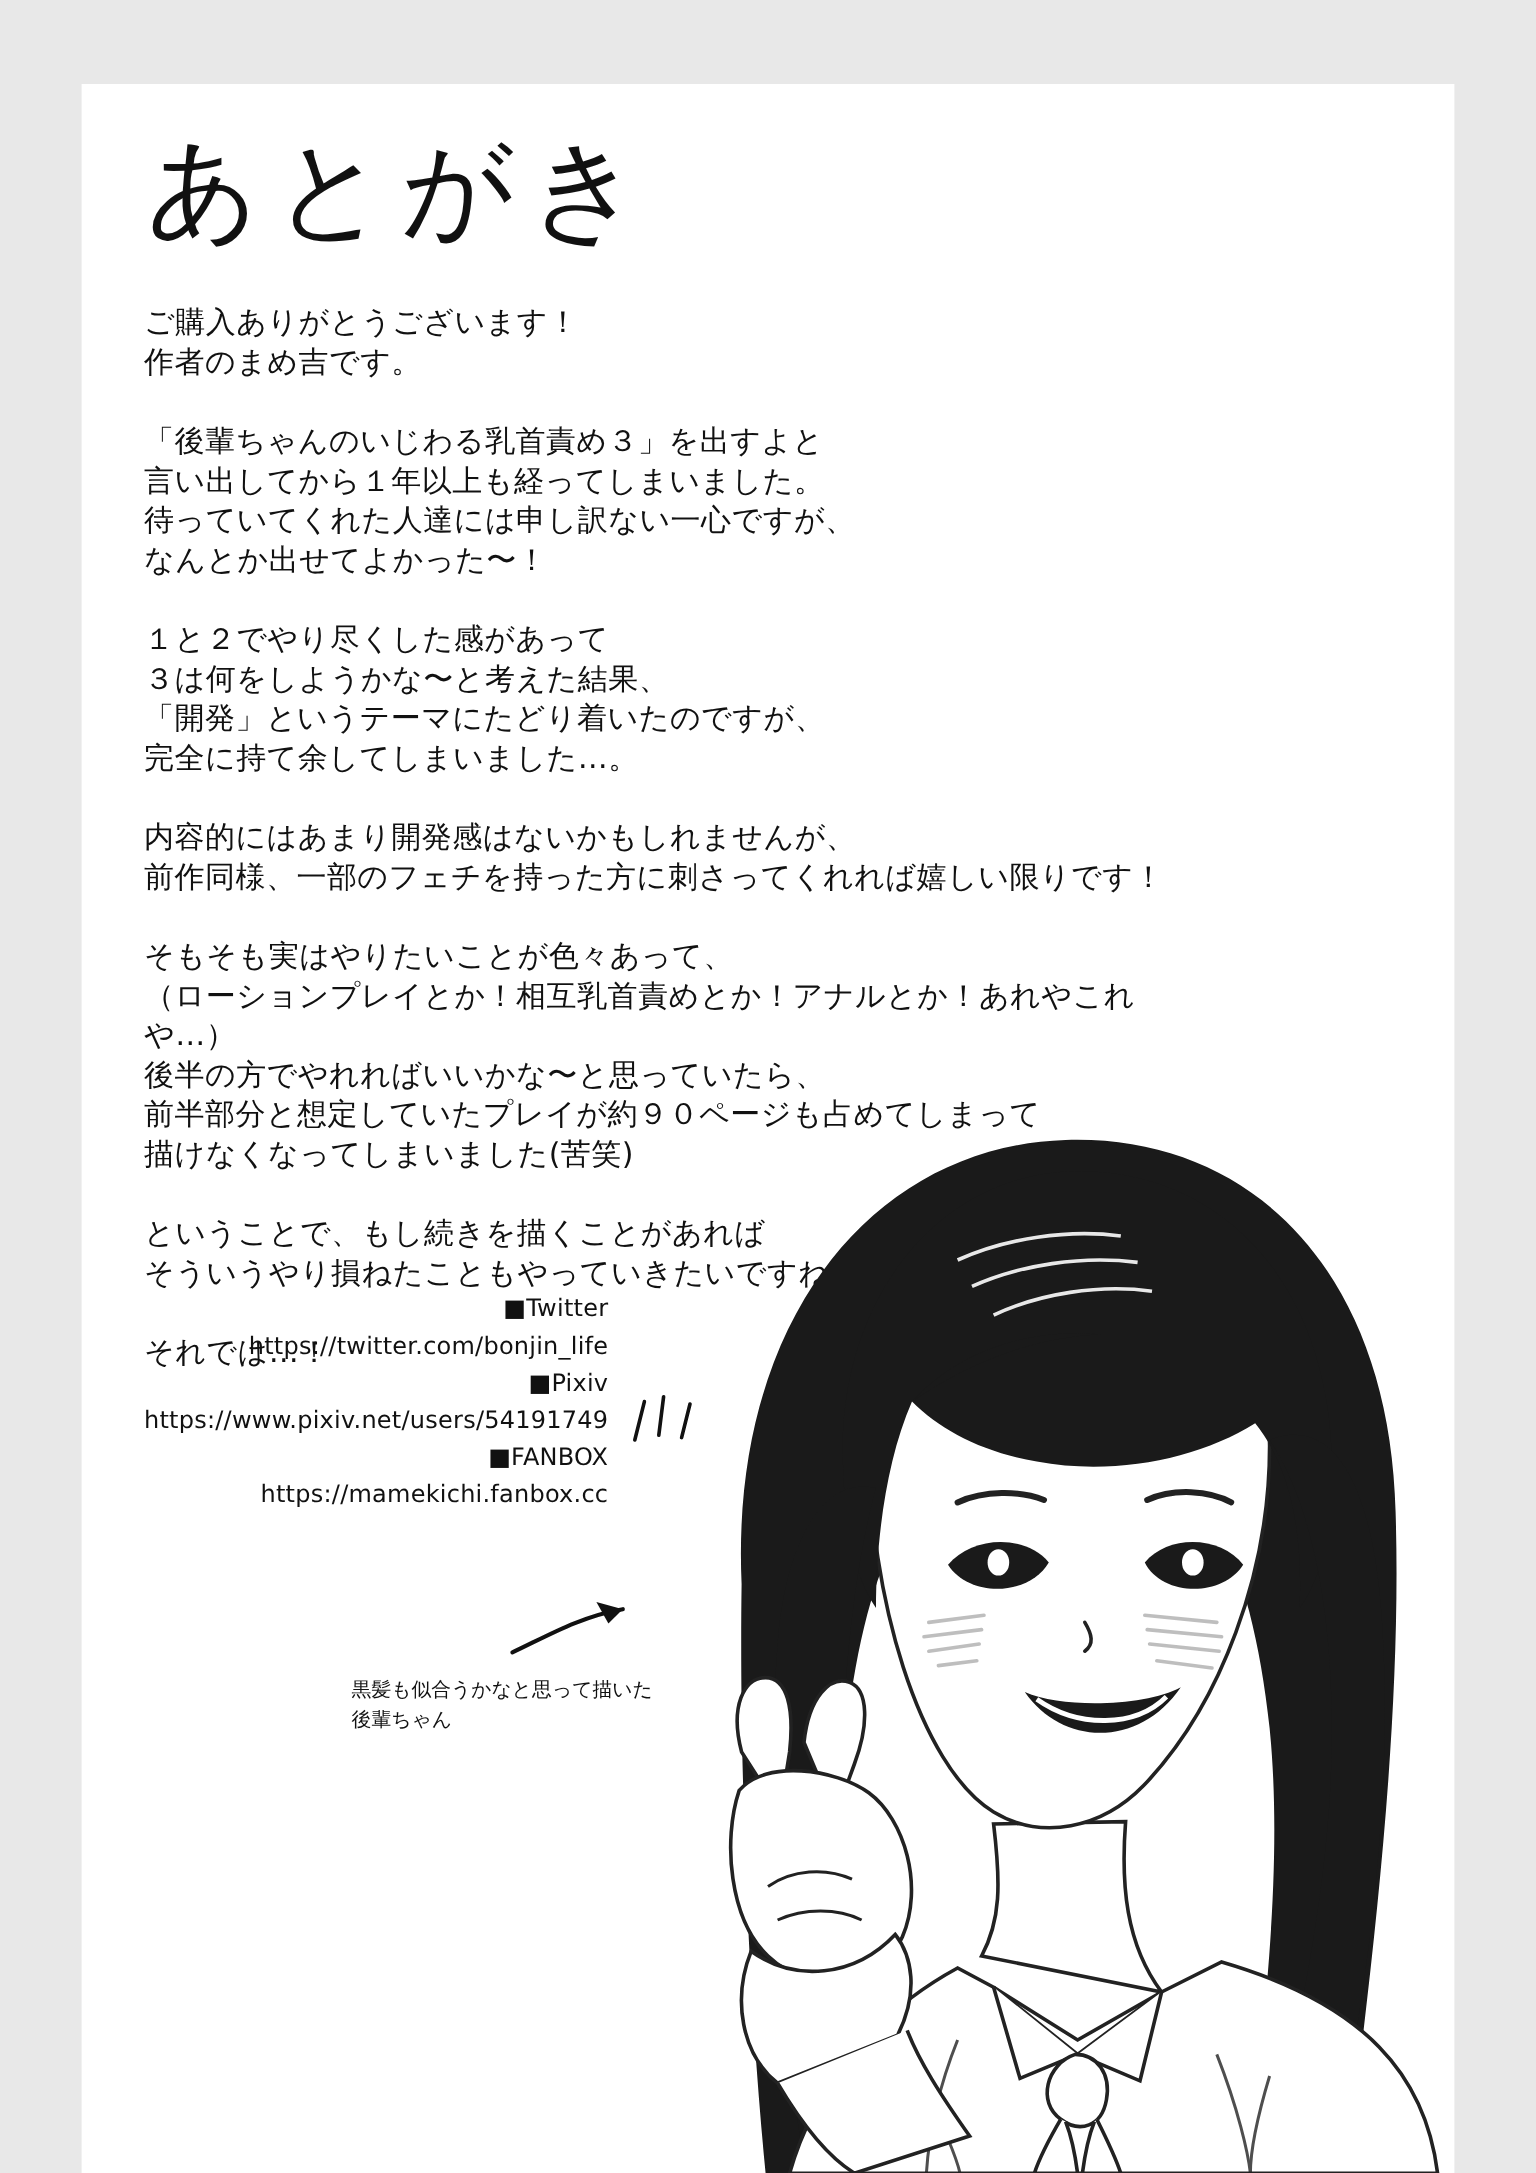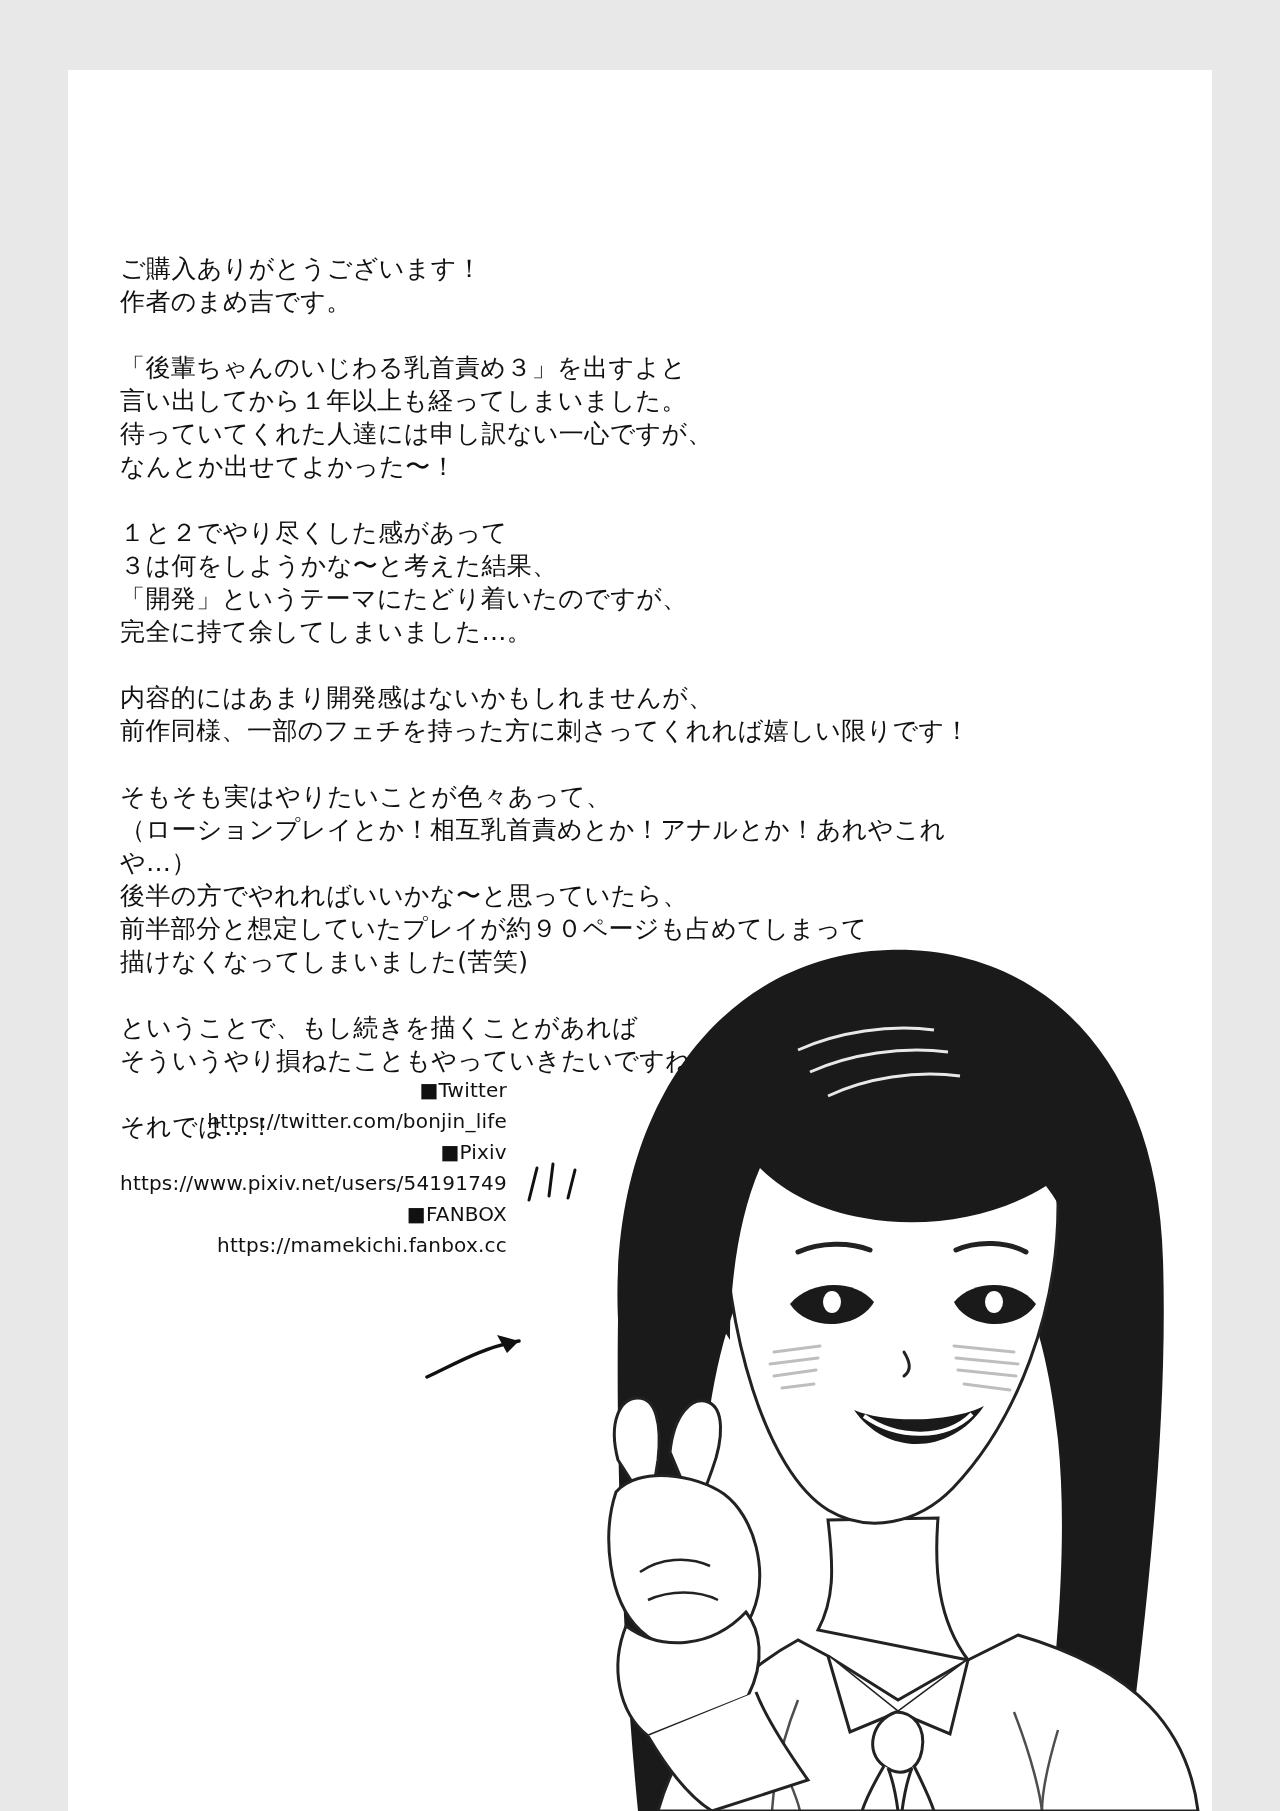--- a/index.html
+++ b/index.html
@@ -85,20 +85,21 @@
     top: 1090px;
     width: 60px;
     height: 50px;
   }
 </style>
 </head>
 <body>
 
 <div class="page">
 
+  <div class="afterword-title">あとがき</div>
 
   <div class="body-text">ご購入ありがとうございます！
 作者のまめ吉です。
 
 「後輩ちゃんのいじわる乳首責め３」を出すよと
 言い出してから１年以上も経ってしまいました。
 待っていてくれた人達には申し訳ない一心ですが、
 なんとか出せてよかった〜！
 
 １と２でやり尽くした感があって
@@ -131,20 +132,22 @@
     <line x1="6" y1="40" x2="14" y2="8" stroke="#111" stroke-width="3" stroke-linecap="round"></line>
     <line x1="26" y1="36" x2="30" y2="4" stroke="#111" stroke-width="3" stroke-linecap="round"></line>
     <line x1="45" y1="38" x2="52" y2="10" stroke="#111" stroke-width="3" stroke-linecap="round"></line>
   </svg>
 
   <svg class="arrow" viewBox="0 0 120 60">
     <path d="M4 52 C 30 40, 60 22, 96 16" stroke="#111" stroke-width="3.5" fill="none" stroke-linecap="round"></path>
     <path d="M96 16 L 74 10 L 84 28 Z" fill="#111"></path>
   </svg>
 
+  <div class="caption">黒髪も似合うかなと思って描いた
+後輩ちゃん</div>
 
   <div class="illustration">
     <svg viewBox="0 0 714 911" width="714" height="911">
 
       <path d="M120 420 C 110 200, 230 55, 390 50 C 545 45, 660 160, 665 360 C 670 520, 650 700, 630 860 L 600 911 L 540 911 C 560 760, 570 640, 560 540 C 548 430, 520 350, 470 320 C 430 420, 330 440, 240 400 C 210 470, 195 600, 200 760 L 205 911 L 140 911 C 125 760, 118 560, 120 420 Z" fill="#1a1a1a"></path>
 
       <path d="M330 620 C 336 670, 336 700, 320 730 L 470 760 C 440 720, 436 670, 440 618 Z" fill="#ffffff" stroke="#222" stroke-width="3"></path>
 
       <path d="M226 300 C 226 200, 300 140, 395 140 C 490 140, 560 205, 560 305 C 560 410, 520 520, 455 588 C 420 624, 370 634, 330 610 C 268 572, 226 430, 226 300 Z" fill="#ffffff" stroke="#222" stroke-width="3"></path>
 

